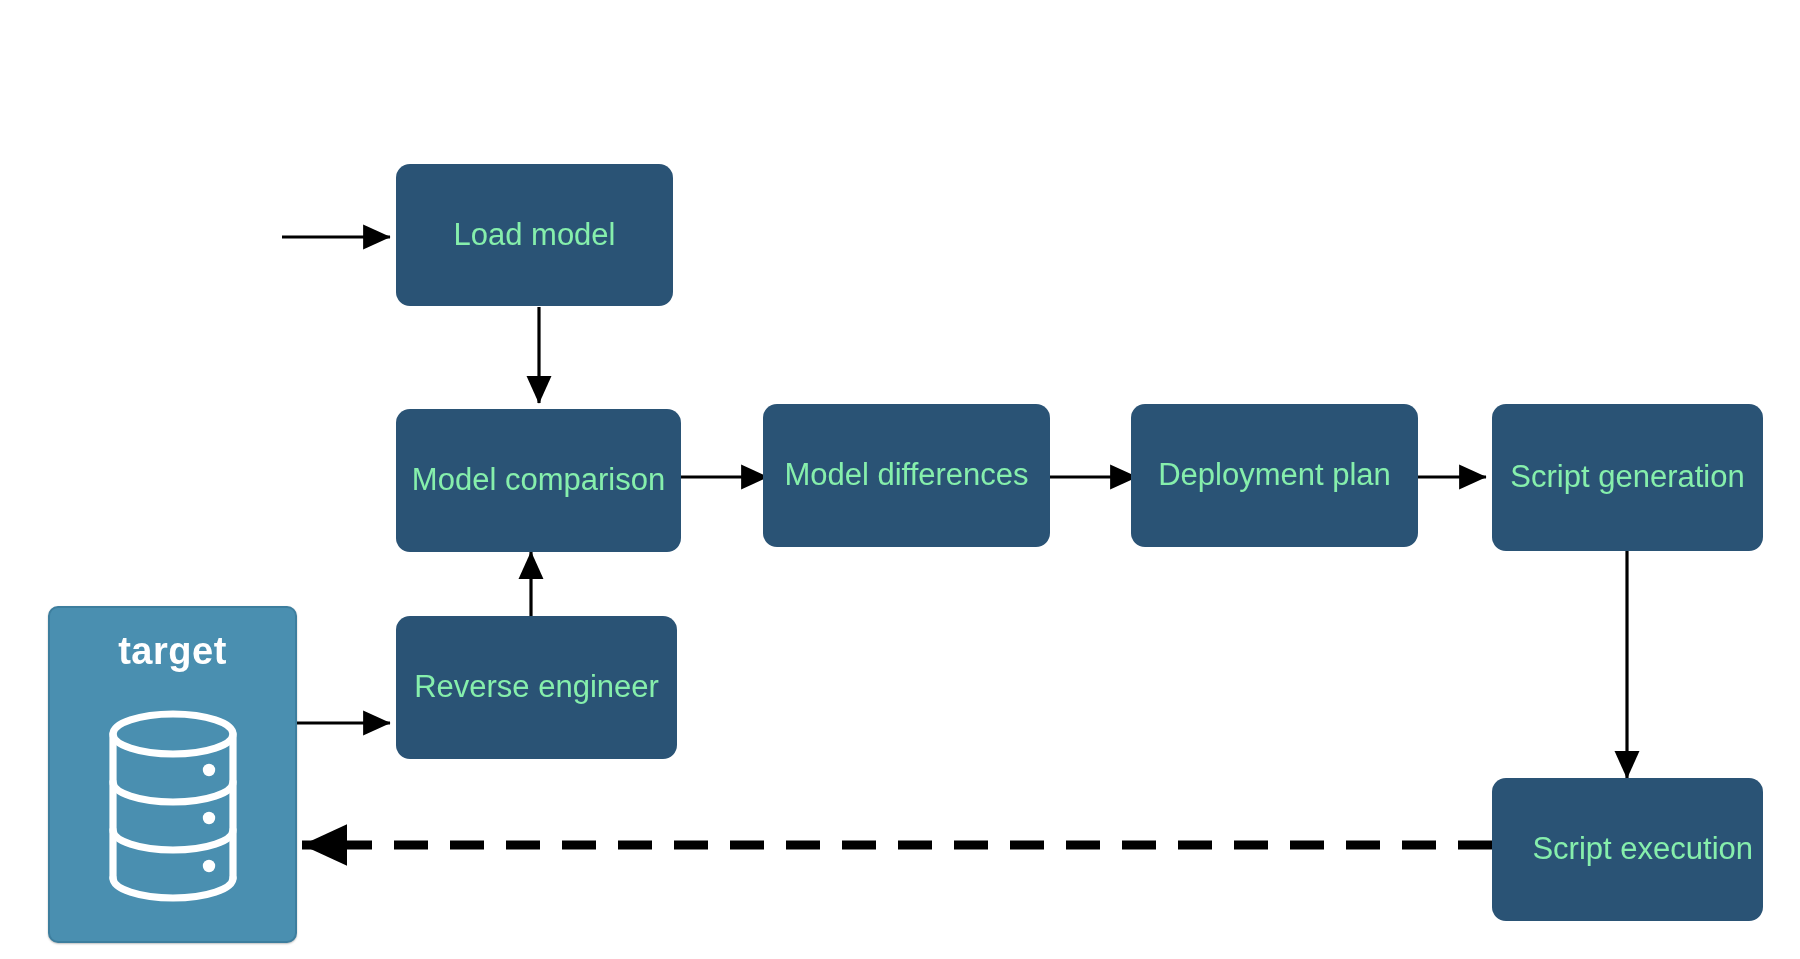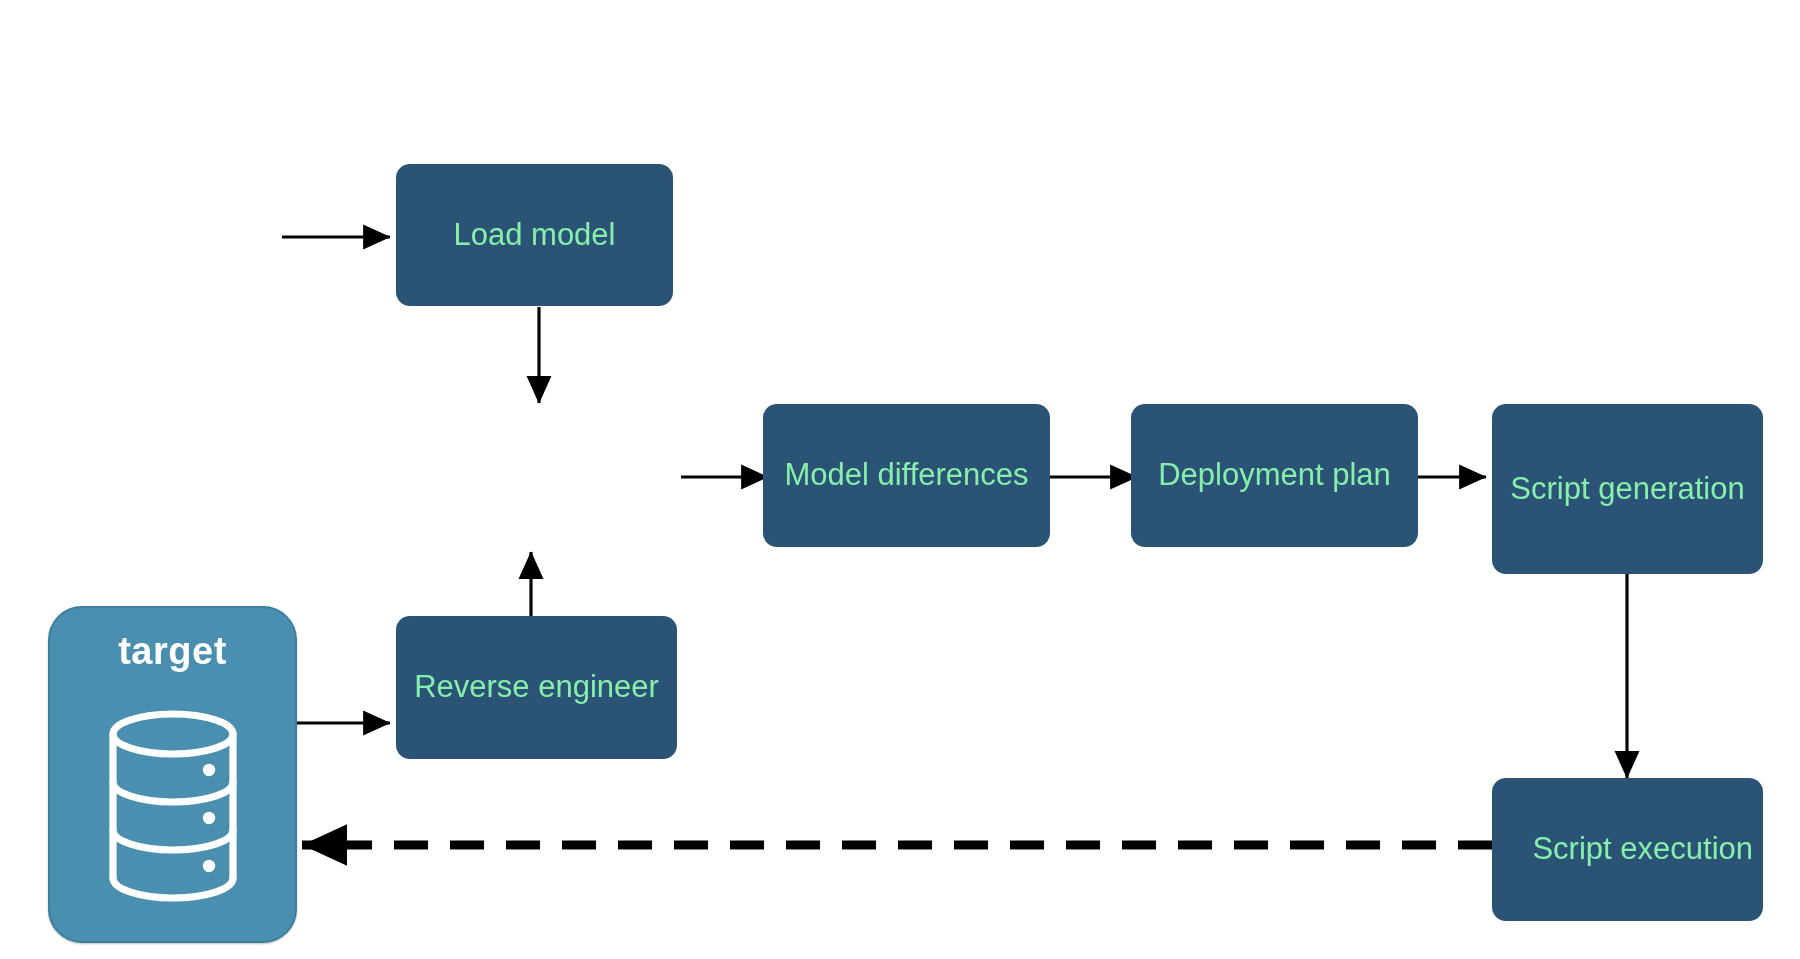--- a/index.html
+++ b/index.html
@@ -99,51 +99,54 @@
     <line x1="1627" y1="551" x2="1627" y2="778" stroke="#000000" stroke-width="3.2" marker-end="url(#arrowhead)"></line>
 
     <line x1="297" y1="723" x2="390" y2="723" stroke="#000000" stroke-width="3.2" marker-end="url(#arrowhead)"></line>
 
     <line x1="531" y1="650" x2="531" y2="552" stroke="#000000" stroke-width="3.2" marker-end="url(#arrowhead)"></line>
 
     <line x1="1492" y1="845" x2="302" y2="845" stroke="#000000" stroke-width="9" stroke-dasharray="34 22" marker-end="url(#arrowhead-fat)"></line>
   </svg>
 
 
-  <div class="endpoint" style="left:48px; top:606px; width:249px; height:337px;">
+  <div class="endpoint" style="left:48px; top:606px; width:249px; height:337px;border-radius:10px;">
     <div class="endpoint-label">target</div>
     <div class="endpoint-icon">
       <svg width="160" height="200" viewBox="0 0 80 100" xmlns="http://www.w3.org/2000/svg" fill="none" stroke="#ffffff" stroke-width="3.6" stroke-linejoin="round" stroke-linecap="round">
         <ellipse cx="40" cy="14" rx="30" ry="10"></ellipse>
         <path d="M10 14 L10 86"></path>
         <path d="M70 14 L70 86"></path>
         <path d="M10 86 A30 10 0 0 0 70 86"></path>
         <path d="M10 38 A30 10 0 0 0 70 38"></path>
         <path d="M10 62 A30 10 0 0 0 70 62"></path>
         <circle cx="58" cy="32" r="3.1" fill="#ffffff" stroke="none"></circle>
         <circle cx="58" cy="56" r="3.1" fill="#ffffff" stroke="none"></circle>
         <circle cx="58" cy="80" r="3.1" fill="#ffffff" stroke="none"></circle>
       </svg>
     </div>
   </div>
 
   <div class="proc" style="left:396px; top:164px; width:277px; height:142px;">
     <span>Load model</span>
   </div>
 
+  <div class="proc" style="left:396px; top:409px; width:285px; height:143px;">
+    <span>Model comparison</span>
+  </div>
 
   <div class="proc" style="left:763px; top:404px; width:287px; height:143px;">
     <span>Model differences</span>
   </div>
 
   <div class="proc" style="left:1131px; top:404px; width:287px; height:143px;">
     <span>Deployment plan</span>
   </div>
 
-  <div class="proc" style="left:1492px; top:404px; width:271px; height:170px;">
+  <div class="proc" style="left:1492px; top:404px; width:271px; height:147px;">
     <span>Script generation</span>
   </div>
 
   <div class="proc" style="left:396px; top:616px; width:281px; height:143px;">
     <span>Reverse engineer</span>
   </div>
 
   <div class="proc" style="left:1492px; top:778px; width:271px; height:143px;justify-content:flex-end;">
     <span>Script execution</span>
   </div>

